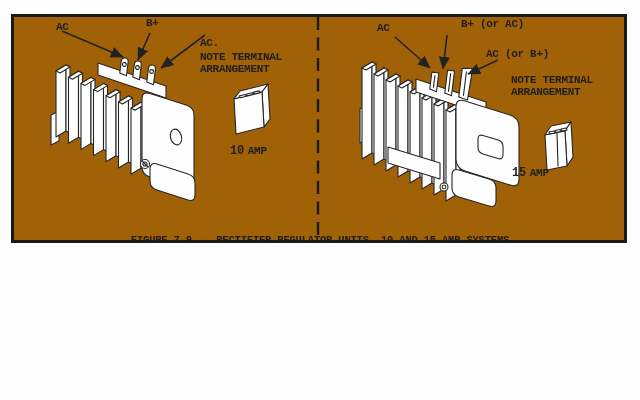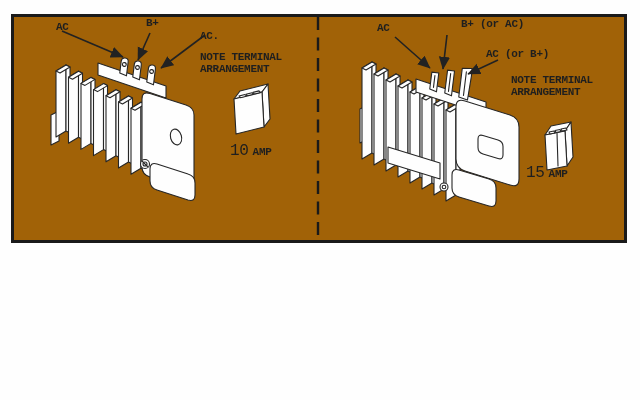--- a/index.html
+++ b/index.html
@@ -11,21 +11,21 @@
     position:absolute;left:11px;top:3px;width:616px;height:229px;
     border:3px solid #1a1a1a;box-sizing:border-box;background:#a16207;margin-top:11px;
   }
   .art{position:absolute;left:0;top:0;width:610px;height:223px;}
   .lbl{
     position:absolute;font-size:11px;font-weight:700;white-space:nowrap;
     letter-spacing:-0.3px;line-height:11px;
   }
   .note{line-height:11.5px;}
   .amp{display:flex;align-items:baseline;}
-  .amp .val{font-size:16px;font-weight:400;}
+  .amp .val{font-size:12px;font-weight:700;}
   .amp .unit{font-size:11px;font-weight:700;margin-left:4px;}
   .caption{
     position:absolute;left:0;top:234px;width:640px;text-align:center;
     font-size:10.5px;font-weight:700;letter-spacing:-0.2px;color:#1d1d1d;
   }
   svg .ink{stroke:#262626;fill:#fefefe;stroke-width:1.1;stroke-linejoin:round;stroke-linecap:round;}
   svg .line{stroke:#262626;fill:none;stroke-width:1.1;stroke-linecap:round;}
 </style>
 </head>
 <body>
@@ -147,38 +147,39 @@
         <polygon class="ink" points="2,14 22,10 24,45 4,49"></polygon>
         <polygon class="ink" points="6,11 11,10 12,12 7,13"></polygon>
         <polygon class="ink" points="12,9.5 17,8.5 18,10.5 13,11.5"></polygon>
         <polygon class="ink" points="18,8 23,7 24,9 19,10"></polygon>
         <line class="line" x1="14" y1="12" x2="15" y2="45"></line>
       </g>
     </svg>
 
     <span class="lbl" style="left:42px;top:5px">AC</span>
     <span class="lbl" style="left:132px;top:1px">B+</span>
-    <span class="lbl" style="left:186px;top:14px">AC.</span>
+    <span class="lbl" style="left:186px;top:21px">AC.</span>
     <div class="lbl note" style="left:186px;top:35px">
       <div>NOTE TERMINAL</div>
       <div>ARRANGEMENT</div>
     </div>
     <div class="lbl amp" style="left:216px;top:129px">
       <span class="val">10</span>
       <span class="unit">AMP</span>
     </div>
 
     <span class="lbl" style="left:363px;top:6px">AC</span>
     <span class="lbl" style="left:447px;top:2px">B+ (or AC)</span>
     <span class="lbl" style="left:472px;top:32px">AC (or B+)</span>
     <div class="lbl note" style="left:497px;top:58px">
       <div>NOTE TERMINAL</div>
       <div>ARRANGEMENT</div>
     </div>
-    <div class="lbl amp" style="left:512px;top:151px">
+    <div class="lbl amp" style="left:498px;top:151px">
       <span class="val">15</span>
       <span class="unit">AMP</span>
     </div>
 
   </div>
 
+  <div class="caption">FIGURE 7-9 -- RECTIFIER-REGULATOR UNITS--10 AND 15 AMP SYSTEMS</div>
 
 </div>
 
 </body></html>

